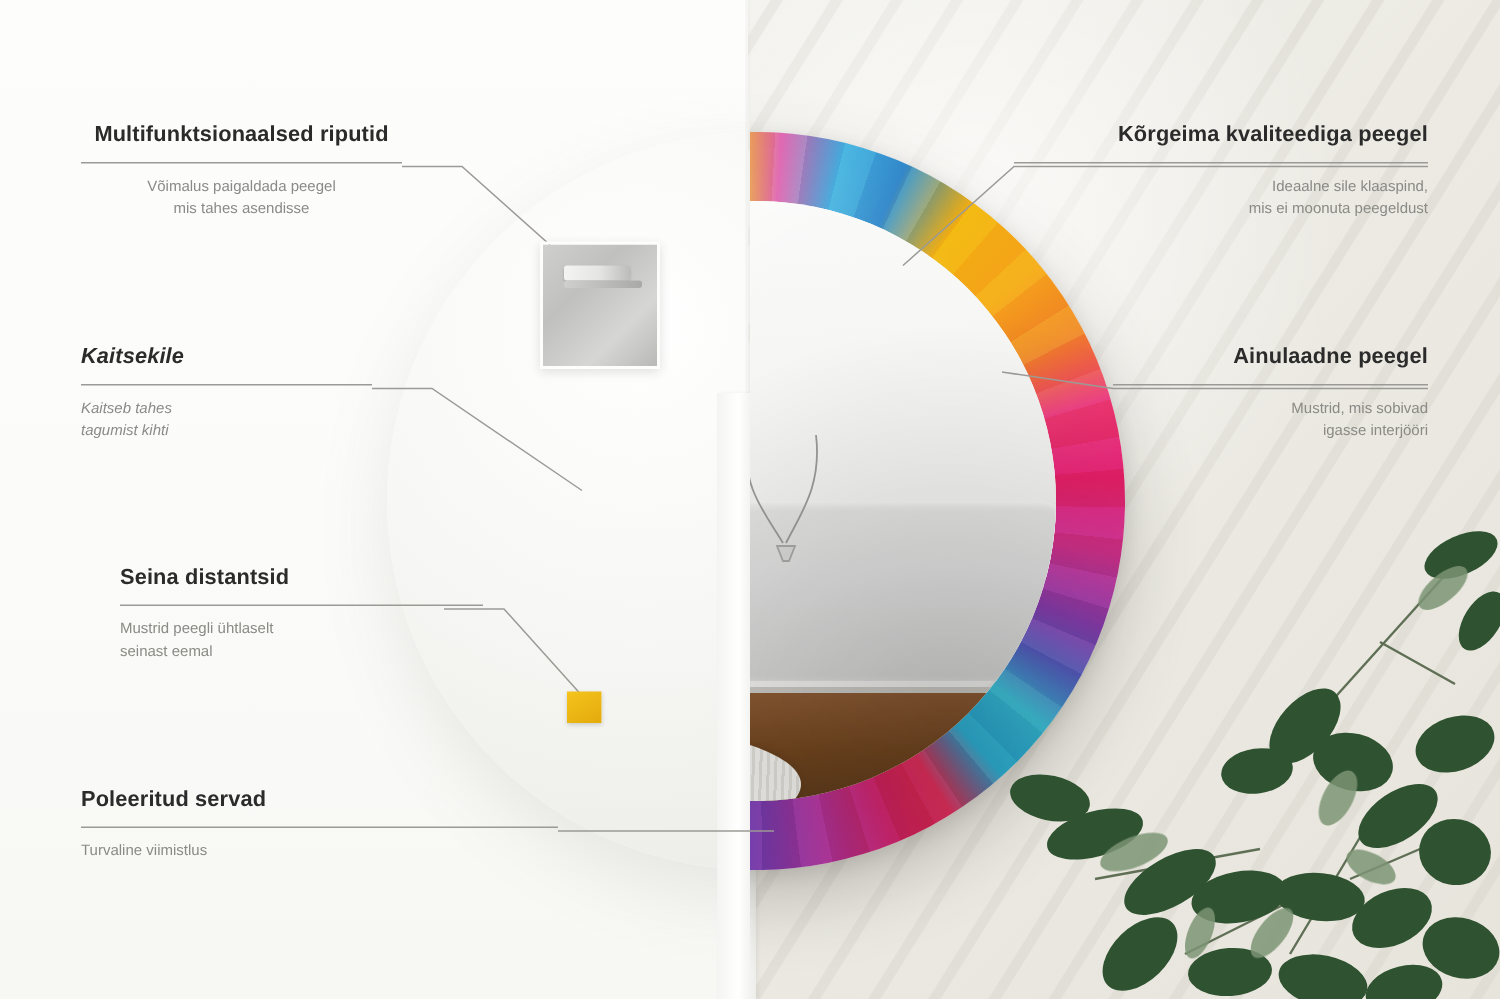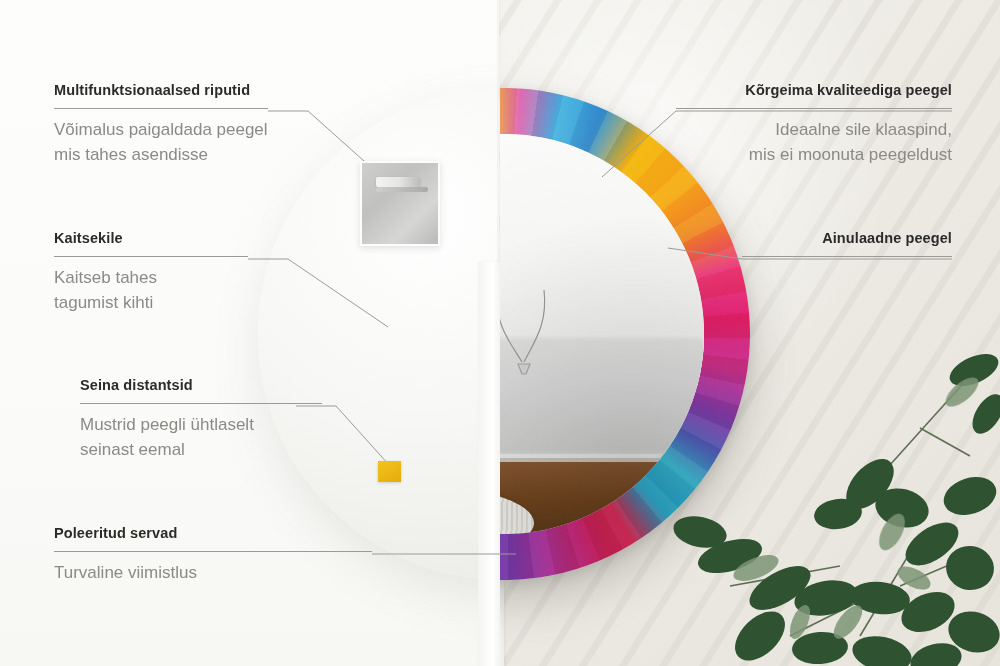--- a/index.html
+++ b/index.html
@@ -155,21 +155,21 @@
   
   .callout { position:absolute; }
   .callout .c-title {
     font-size:14.5px; font-weight:bold; color:#2b2b2b;
     letter-spacing:0.1px; line-height:1.2;
   }
   .callout .c-rule {
     height:1px; background:#9c9a96; margin-top:9px;
   }
   .callout .c-desc {
-    margin-top:9px; font-size:17px; color:#8a8a86;
+    margin-top:9px; font-size:10px; color:#8a8a86;
     line-height:1.45; white-space:pre-line;
   }
   .callout.right { text-align:right; }
 
   
   .leader { position:absolute; left:0; top:0; width:1000px; height:666px; pointer-events:none; }
   .leader svg { width:100%; height:100%; }
 
   
   .marker-hanger {
@@ -291,28 +291,28 @@
       </g>
     </svg>
   </div>
 
   <div class="marker-hanger">
     <div class="slot"></div>
     <div class="slot2"></div>
   </div>
   <div class="marker-spacer"></div>
 
-  <div class="callout" style="left:54px; top:82px; width:214px;">
+  <div class="callout" style="left:54px; top:82px; width:214px;text-align:center;">
     <div class="c-title">Multifunktsionaalsed riputid</div>
     <div class="c-rule"></div>
     <div class="c-desc">Võimalus paigaldada peegel
 mis tahes asendisse</div>
   </div>
 
-  <div class="callout" style="left:54px; top:230px; width:194px;">
+  <div class="callout" style="left:54px; top:230px; width:194px;font-style:italic;">
     <div class="c-title">Kaitsekile</div>
     <div class="c-rule"></div>
     <div class="c-desc">Kaitseb tahes
 tagumist kihti</div>
   </div>
 
   <div class="callout" style="left:54px; top:377px; width:242px;margin-left:26px;">
     <div class="c-title">Seina distantsid</div>
     <div class="c-rule"></div>
     <div class="c-desc">Mustrid peegli ühtlaselt
@@ -328,15 +328,17 @@
   <div class="callout right" style="left:676px; top:82px; width:276px;">
     <div class="c-title">Kõrgeima kvaliteediga peegel</div>
     <div class="c-rule"></div>
     <div class="c-desc">Ideaalne sile klaaspind,
 mis ei moonuta peegeldust</div>
   </div>
 
   <div class="callout right" style="left:742px; top:230px; width:210px;">
     <div class="c-title">Ainulaadne peegel</div>
     <div class="c-rule"></div>
+    <div class="c-desc">Mustrid, mis sobivad
+igasse interjööri</div>
   </div>
 
 </div>
 
 </body></html>

